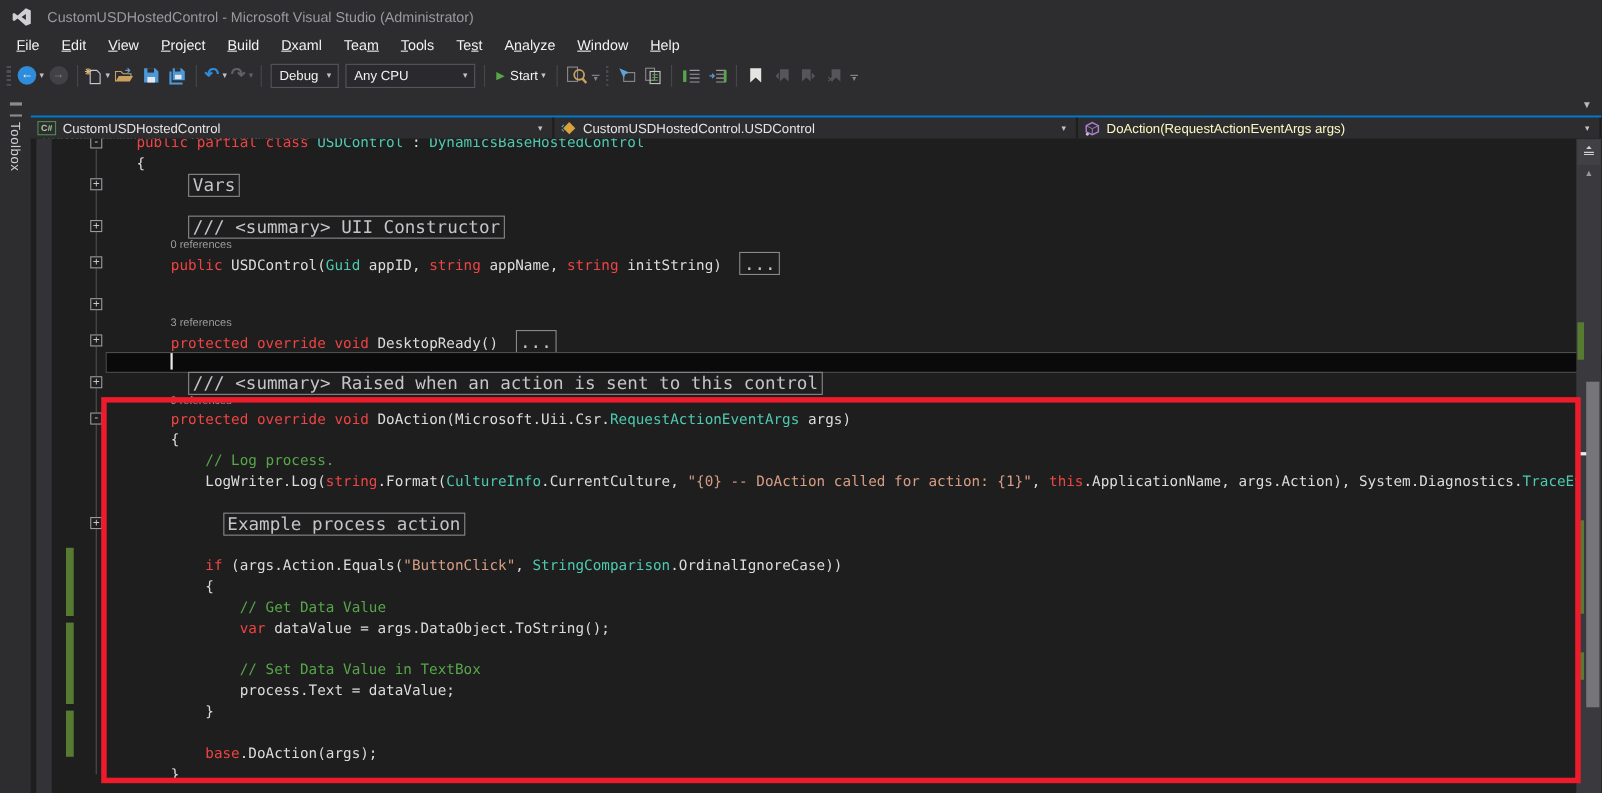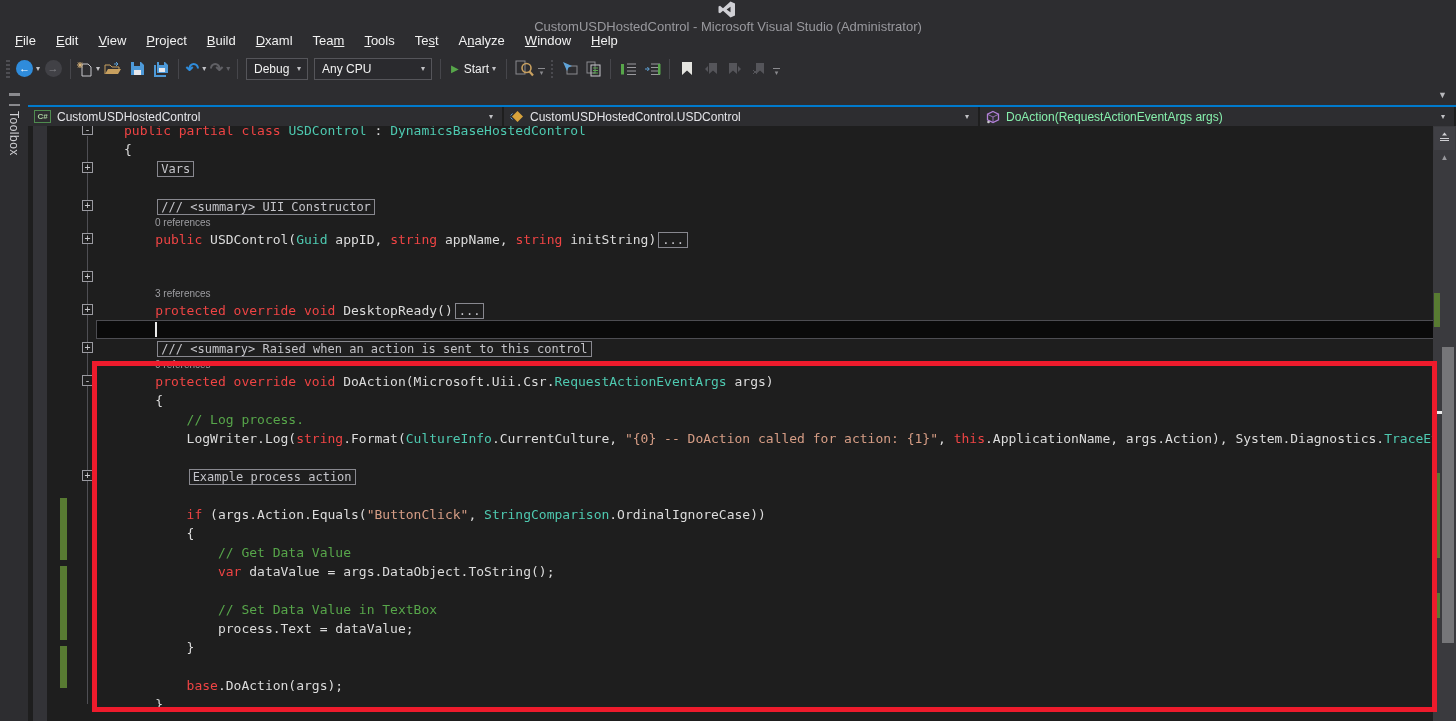--- a/index.html
+++ b/index.html
@@ -1,20 +1,20 @@
 <!DOCTYPE html>
 <html><head>
 <meta charset="utf-8">
 <style>
   html,body{margin:0;padding:0;}
   body{width:1456px;height:721px;overflow:hidden;background:#2d2d30;font-family:"Liberation Sans",sans-serif;}
   .app{position:relative;width:1456px;height:721px;background:#2d2d30;}
 
   
-  .titlebar{position:absolute;left:0;top:0;width:100%;height:30px;display:flex;align-items:center;flex-direction:column;}
+  .titlebar{position:absolute;left:0;top:0;width:100%;height:30px;display:flex;align-items:center;}
   .vslogo{margin:0 13px 0 10px;flex:0 0 auto;}
   .wtitle{color:#99999e;font-size:13px;}
 
   
   .menubar{position:absolute;top:30px;left:0;width:100%;height:22px;display:flex;padding-left:5px;}
   .mitem{color:#f1f1f1;font-size:13px;line-height:22px;padding:0 10px;cursor:default;}
   .mitem .mn{text-decoration:underline;}
 
   
   .toolbar{position:absolute;top:52px;left:0;width:100%;height:33px;display:flex;align-items:center;padding-left:4px;}
@@ -42,39 +42,39 @@
   .tab.inactive{margin-right:7px;}
   .tab.active{background:#007acc;color:#fff;}
   .tab .pin{margin-left:11px;display:flex;}
   .tab .cls{margin-left:9px;color:#fff;font-size:14px;line-height:18px;font-weight:bold;}
   .tab-overflow{margin-left:auto;color:#b8b8bc;font-size:9px;line-height:20px;padding-right:9px;}
   .bluebar{position:absolute;left:28px;top:105px;right:0;height:2px;background:#007acc;}
   .navbar{position:absolute;left:28px;top:107px;right:0;height:19px;background:#2d2d30;display:flex;}
   .ncombo{flex:1;display:flex;align-items:center;font-size:12px;color:#e4e4e8;border-right:2px solid #1e1e1e;padding-left:6px;min-width:0;}
   .ncombo .lbl{margin-left:6px;white-space:nowrap;overflow:hidden;}
   .ncombo .ddc{margin-left:auto;padding-right:9px;flex:0 0 auto;}
-  .ncombo.member .lbl{color:#86efac;}
+  .ncombo.member .lbl{color:#fef9c3;}
   .csicon{width:17px;height:13px;border:1px solid #4f8b4f;color:#a8cf9f;font-size:8px;font-weight:bold;text-align:center;line-height:12px;flex:0 0 auto;box-sizing:border-box;}
 
   
   .toolboxstrip{position:absolute;left:0;top:85px;width:28px;bottom:0;background:#2d2d30;display:flex;flex-direction:column;align-items:center;}
   .tbxicon{width:11px;height:8px;margin-top:8px;border-top:3px solid #8a8a8e;border-bottom:2px solid #8a8a8e;}
   .tbxlabel{writing-mode:vertical-rl;color:#d0d0d4;font-size:12px;margin-top:5px;letter-spacing:.5px;}
 
   
   .editor{position:absolute;left:28px;top:126px;right:0;bottom:0;background:#1e1e1e;overflow:hidden;}
   .lmargin{position:absolute;left:5px;top:0;bottom:0;width:14px;background:#333337;}
   .chbar{position:absolute;left:32px;width:7px;background:#587b32;}
   .outline-line{position:absolute;left:59px;top:10px;height:568px;width:1px;background:#4f4f54;}
   .code{position:absolute;left:96px;top:-5px;width:1400px;font-family:"DejaVu Sans Mono","Liberation Mono",monospace;font-size:13px;}
   .line{height:19px;line-height:19px;white-space:pre;position:relative;color:#dcdcdc;}
   .line.cur{background:#0a0a0a;border:1px solid #4d4d52;box-sizing:border-box;margin-left:-28px;padding-left:27px;line-height:17px;}
   .lens{height:14px;line-height:13px;font-family:"Liberation Sans",sans-serif;font-size:10px;color:#9d9da1;margin-left:31px;position:relative;}
   .sg-k{color:#ef4444;}.sg-t{color:#4ec9b0;}.sg-s{color:#d69d85;}.sg-c{color:#57a64a;}.sg-p{color:#dcdcdc;}
-  .sg-x{border:1px solid #88888f;color:#c4c4c9;padding:0 3px;margin:0 2px;font-size:12px;}
+  .sg-x{border:1px solid #88888f;color:#c4c4c9;padding:0 3px;margin:0 16px;font-size:16px;}
   .fold{position:absolute;left:-42px;top:3px;width:11px;height:11px;border:1px solid #9a9aa0;background:#1e1e1e;color:#c8c8cc;font-size:10px;line-height:9px;text-align:center;box-sizing:border-box;}
   .caret{display:inline-block;width:2px;height:15px;background:#eaeaea;vertical-align:-3px;}
 
   
   .scrollbar{position:absolute;right:0;top:0;bottom:0;width:23px;background:#3a3a3e;}
   .split{position:absolute;top:1px;left:1px;right:1px;height:23px;background:#404045;display:flex;align-items:center;justify-content:center;}
   .sb-up{position:absolute;top:27px;width:100%;text-align:center;color:#98989c;font-size:8px;}
   .thumb{position:absolute;left:9px;width:12px;top:221px;height:296px;background:#767679;}
   .mark{position:absolute;left:1px;width:6px;background:#587b32;}
   .m1{top:167px;height:34px;}.m2{top:347px;height:85px;}.m3{top:467px;height:25px;}

